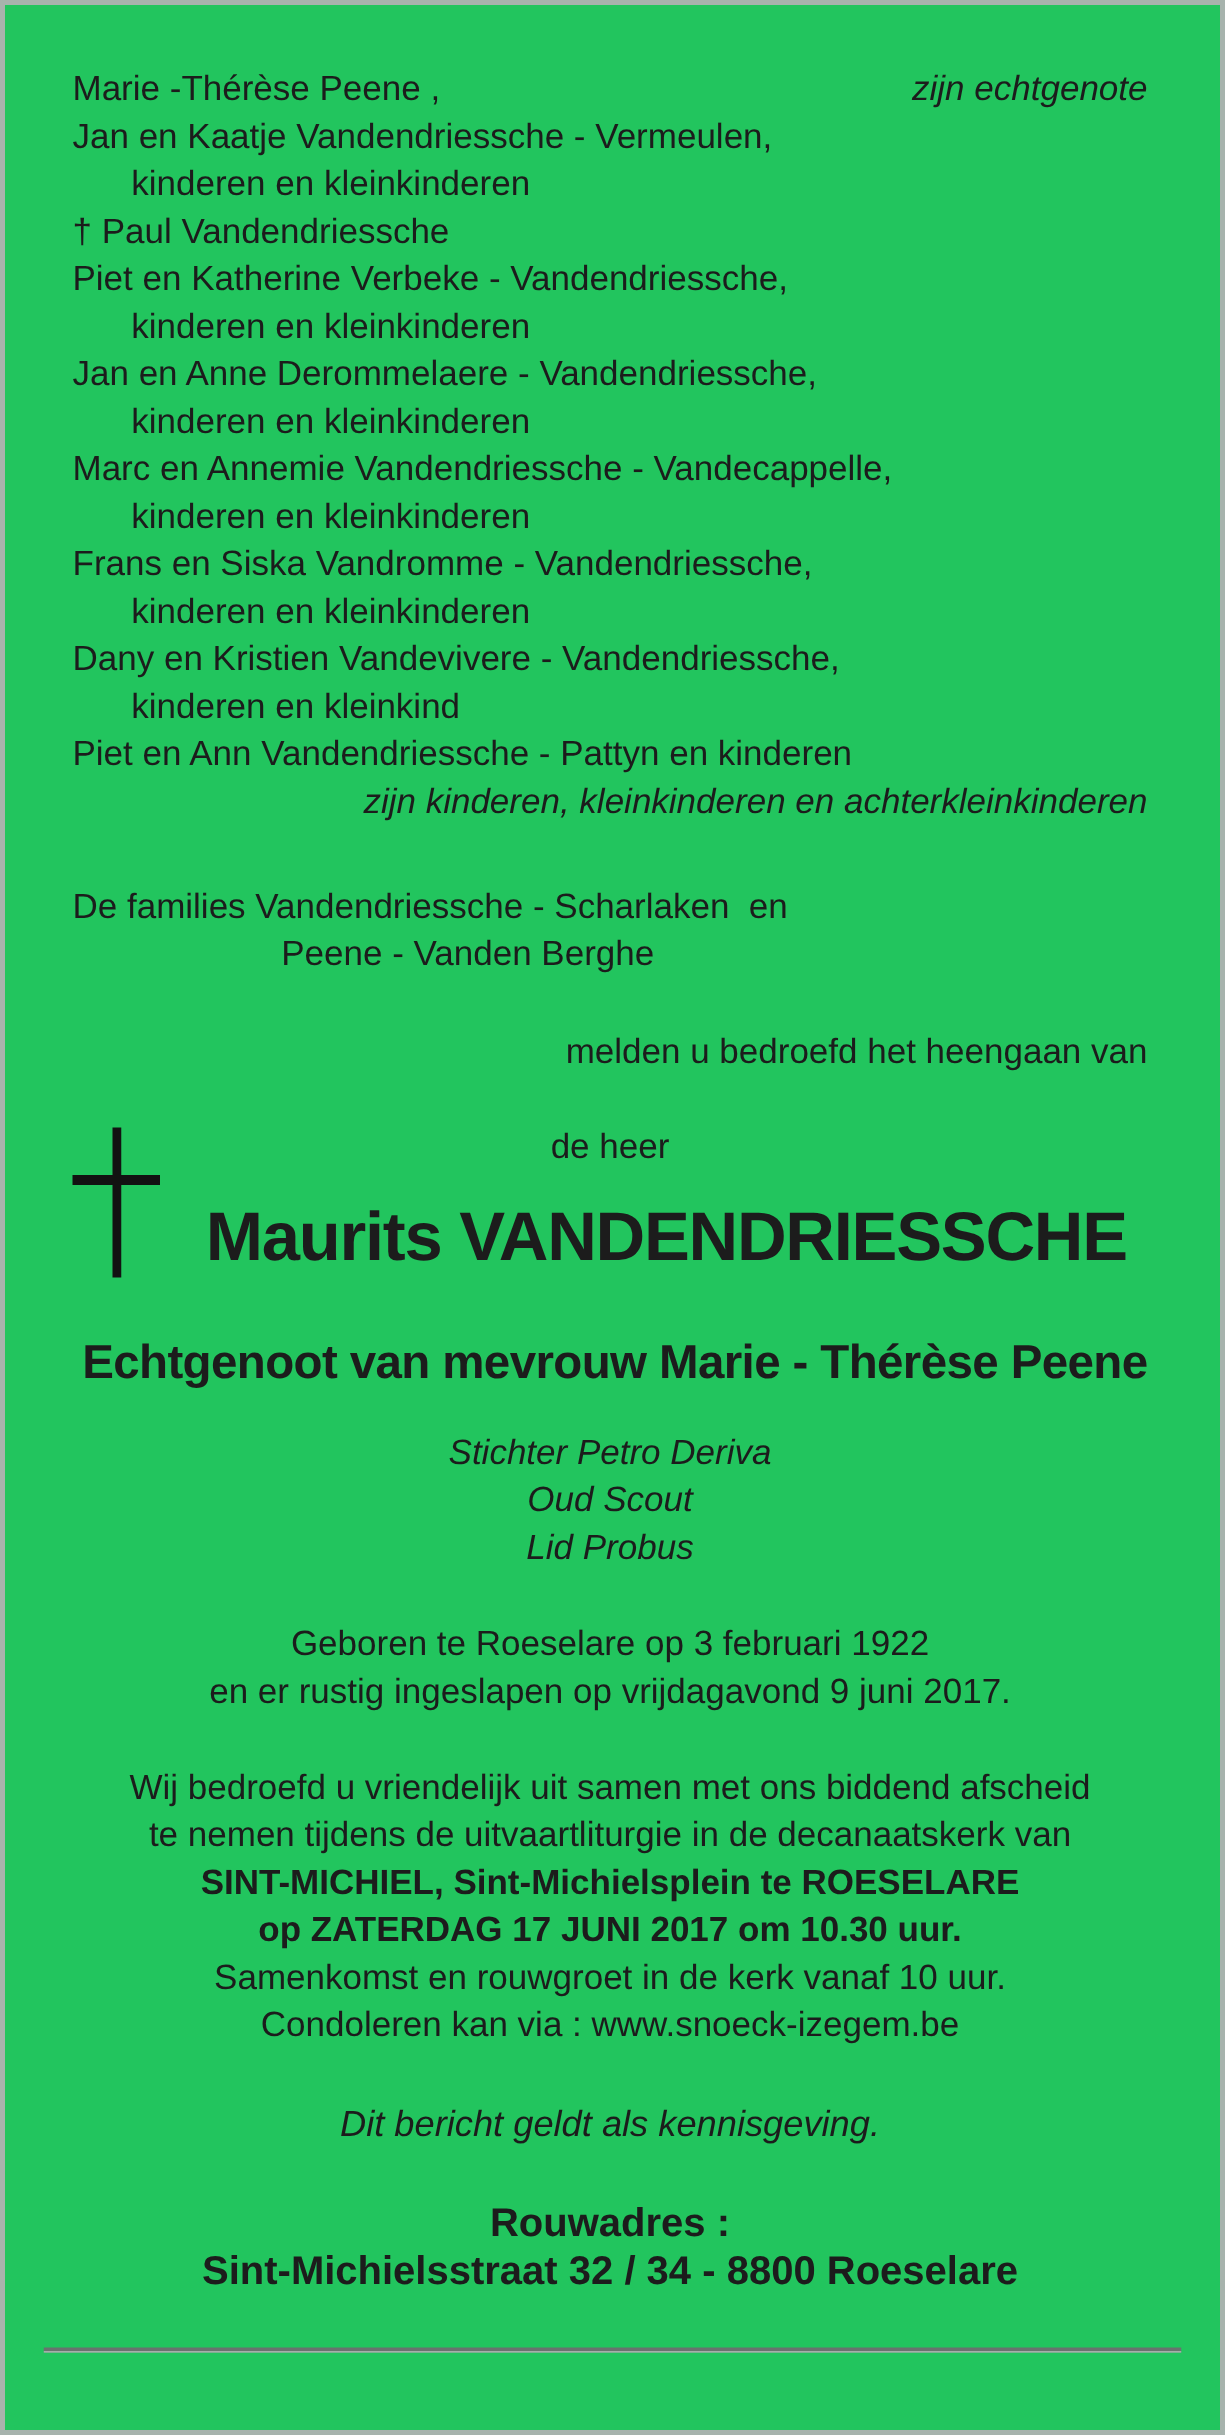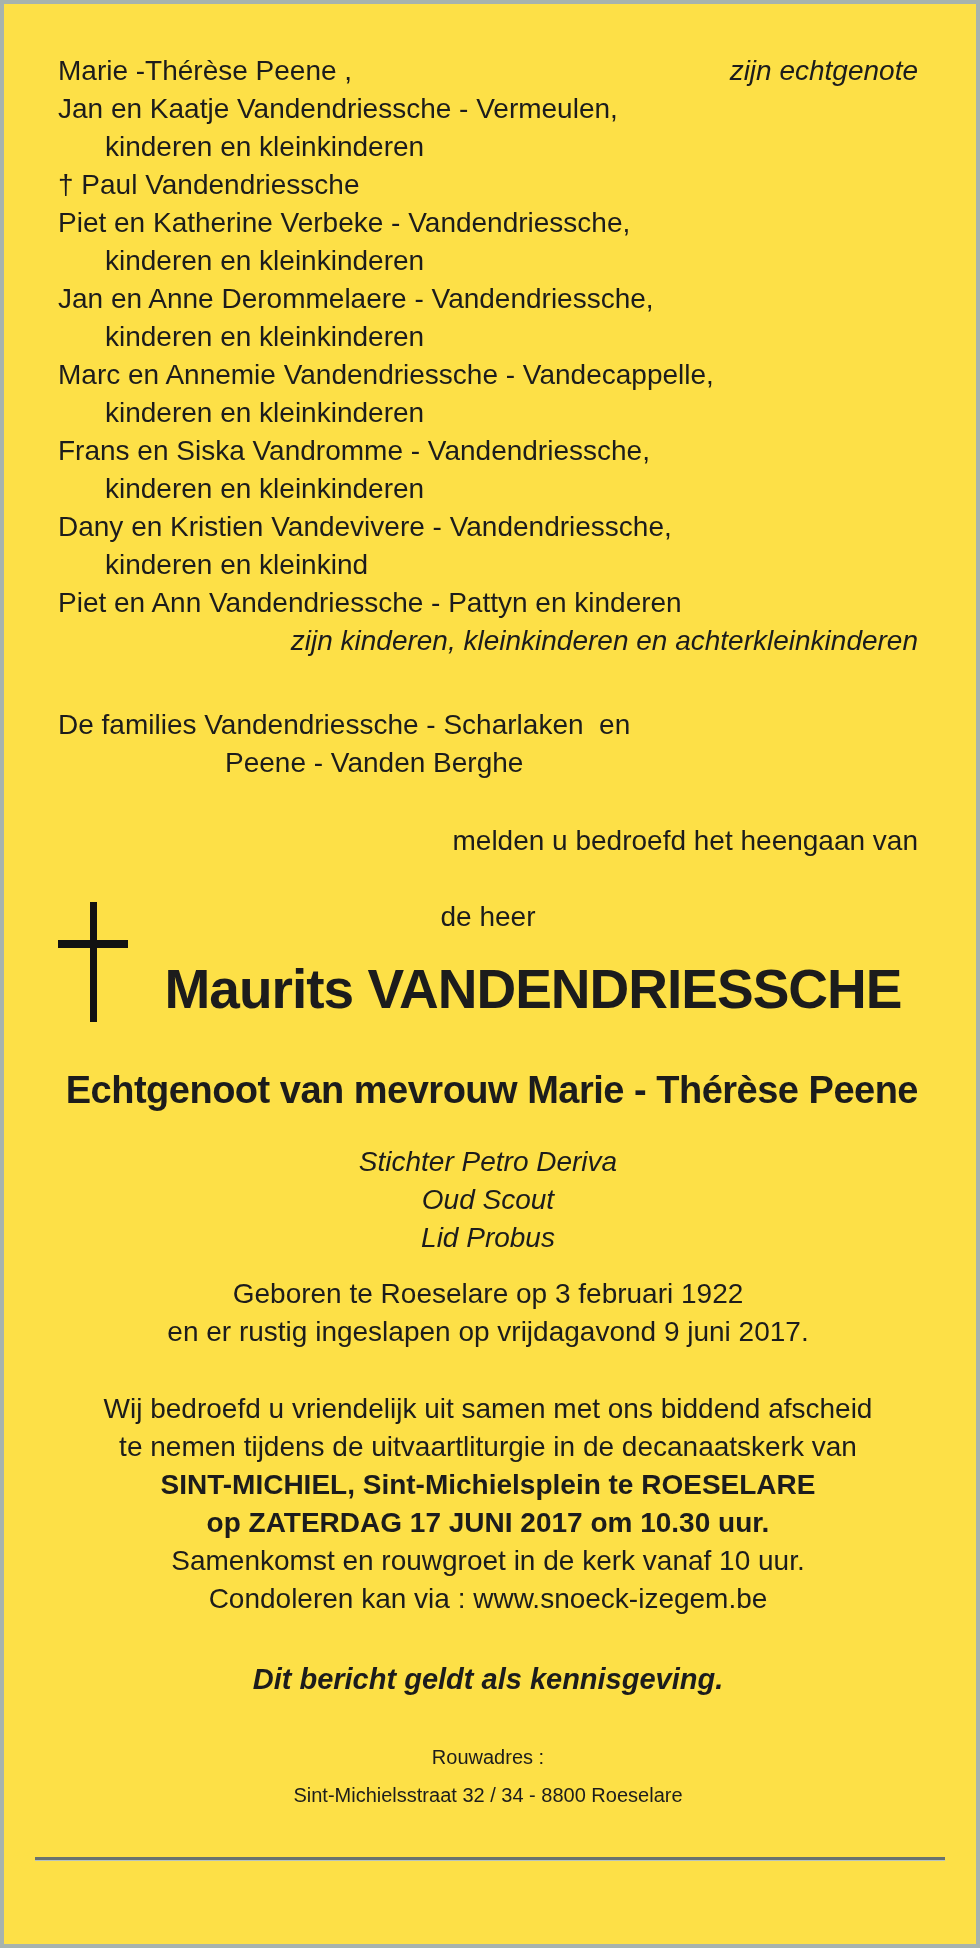--- a/index.html
+++ b/index.html
@@ -2,21 +2,21 @@
 <html><head>
 <meta charset="utf-8">
 <style>
   html, body { margin: 0; padding: 0; background: #ffffff; }
   .sheet {
     position: relative;
     box-sizing: border-box;
     width: 980px;
     height: 1948px;
     border: 4px solid #a7b3ad;
-    background: #fde047;
+    background: #22c55e;
     color: #1c1c1c;
     font-family: "Liberation Sans", sans-serif;
     padding: 48px 58px 0 54px;
     overflow: hidden;
   }
   .fam-line { font-size: 28px; line-height: 38px; white-space: pre-wrap; }
   .spouse-row { display: flex; justify-content: space-between; }
   .it { font-style: italic; }
   .indent { padding-left: 47px; }
   .closing-line { text-align: right; font-style: italic; }
@@ -30,28 +30,28 @@
     text-align: center; padding-left: 90px; letter-spacing: -1px; white-space: nowrap;
   }
   .cross { position: absolute; left: 0; top: 0; width: 130px; height: 0; }
   .cross-v { position: absolute; left: 32px; top: -42px; width: 7px; height: 120px; background: #121212; }
   .cross-h { position: absolute; left: 0px; top: -4px; width: 70px; height: 8px; background: #121212; }
   .spouse-line {
     margin-top: 32px; font-size: 38px; font-weight: bold; line-height: 48px;
     text-align: right; letter-spacing: -0.5px; white-space: nowrap;
   }
   .titles-block { margin-top: 29px; text-align: center; font-style: italic; font-size: 28px; line-height: 38px; }
-  .life-block { margin-top: 18px; text-align: center; font-size: 28px; line-height: 38px; }
+  .life-block { margin-top: 39px; text-align: center; font-size: 28px; line-height: 38px; }
   .invite-block { margin-top: 39px; text-align: center; font-size: 28px; line-height: 38px; }
   .bold { font-weight: bold; }
   .notice {
-    margin-top: 41px; text-align: center; font-weight: bold; font-style: italic;
+    margin-top: 41px; text-align: center; font-weight: normal; font-style: italic;
     font-size: 29px; line-height: 40px;
   }
-  .rouw-block { margin-top: 39px; text-align: center; font-size: 20px; line-height: 38px; }
+  .rouw-block { margin-top: 39px; text-align: center; font-size: 32px; line-height: 38px; font-weight: bold; }
   .separator { margin: 43px -27px 0 -23px; height: 3px; background: #69736e; border-bottom: 1px solid #b9c4bf; }
   .footer-line { margin-top: 10px; text-align: center; font-size: 24px; line-height: 30px; }
 </style>
 </head>
 <body>
 
 <div class="sheet">
 
   <div>
     <div class="fam-line spouse-row">

